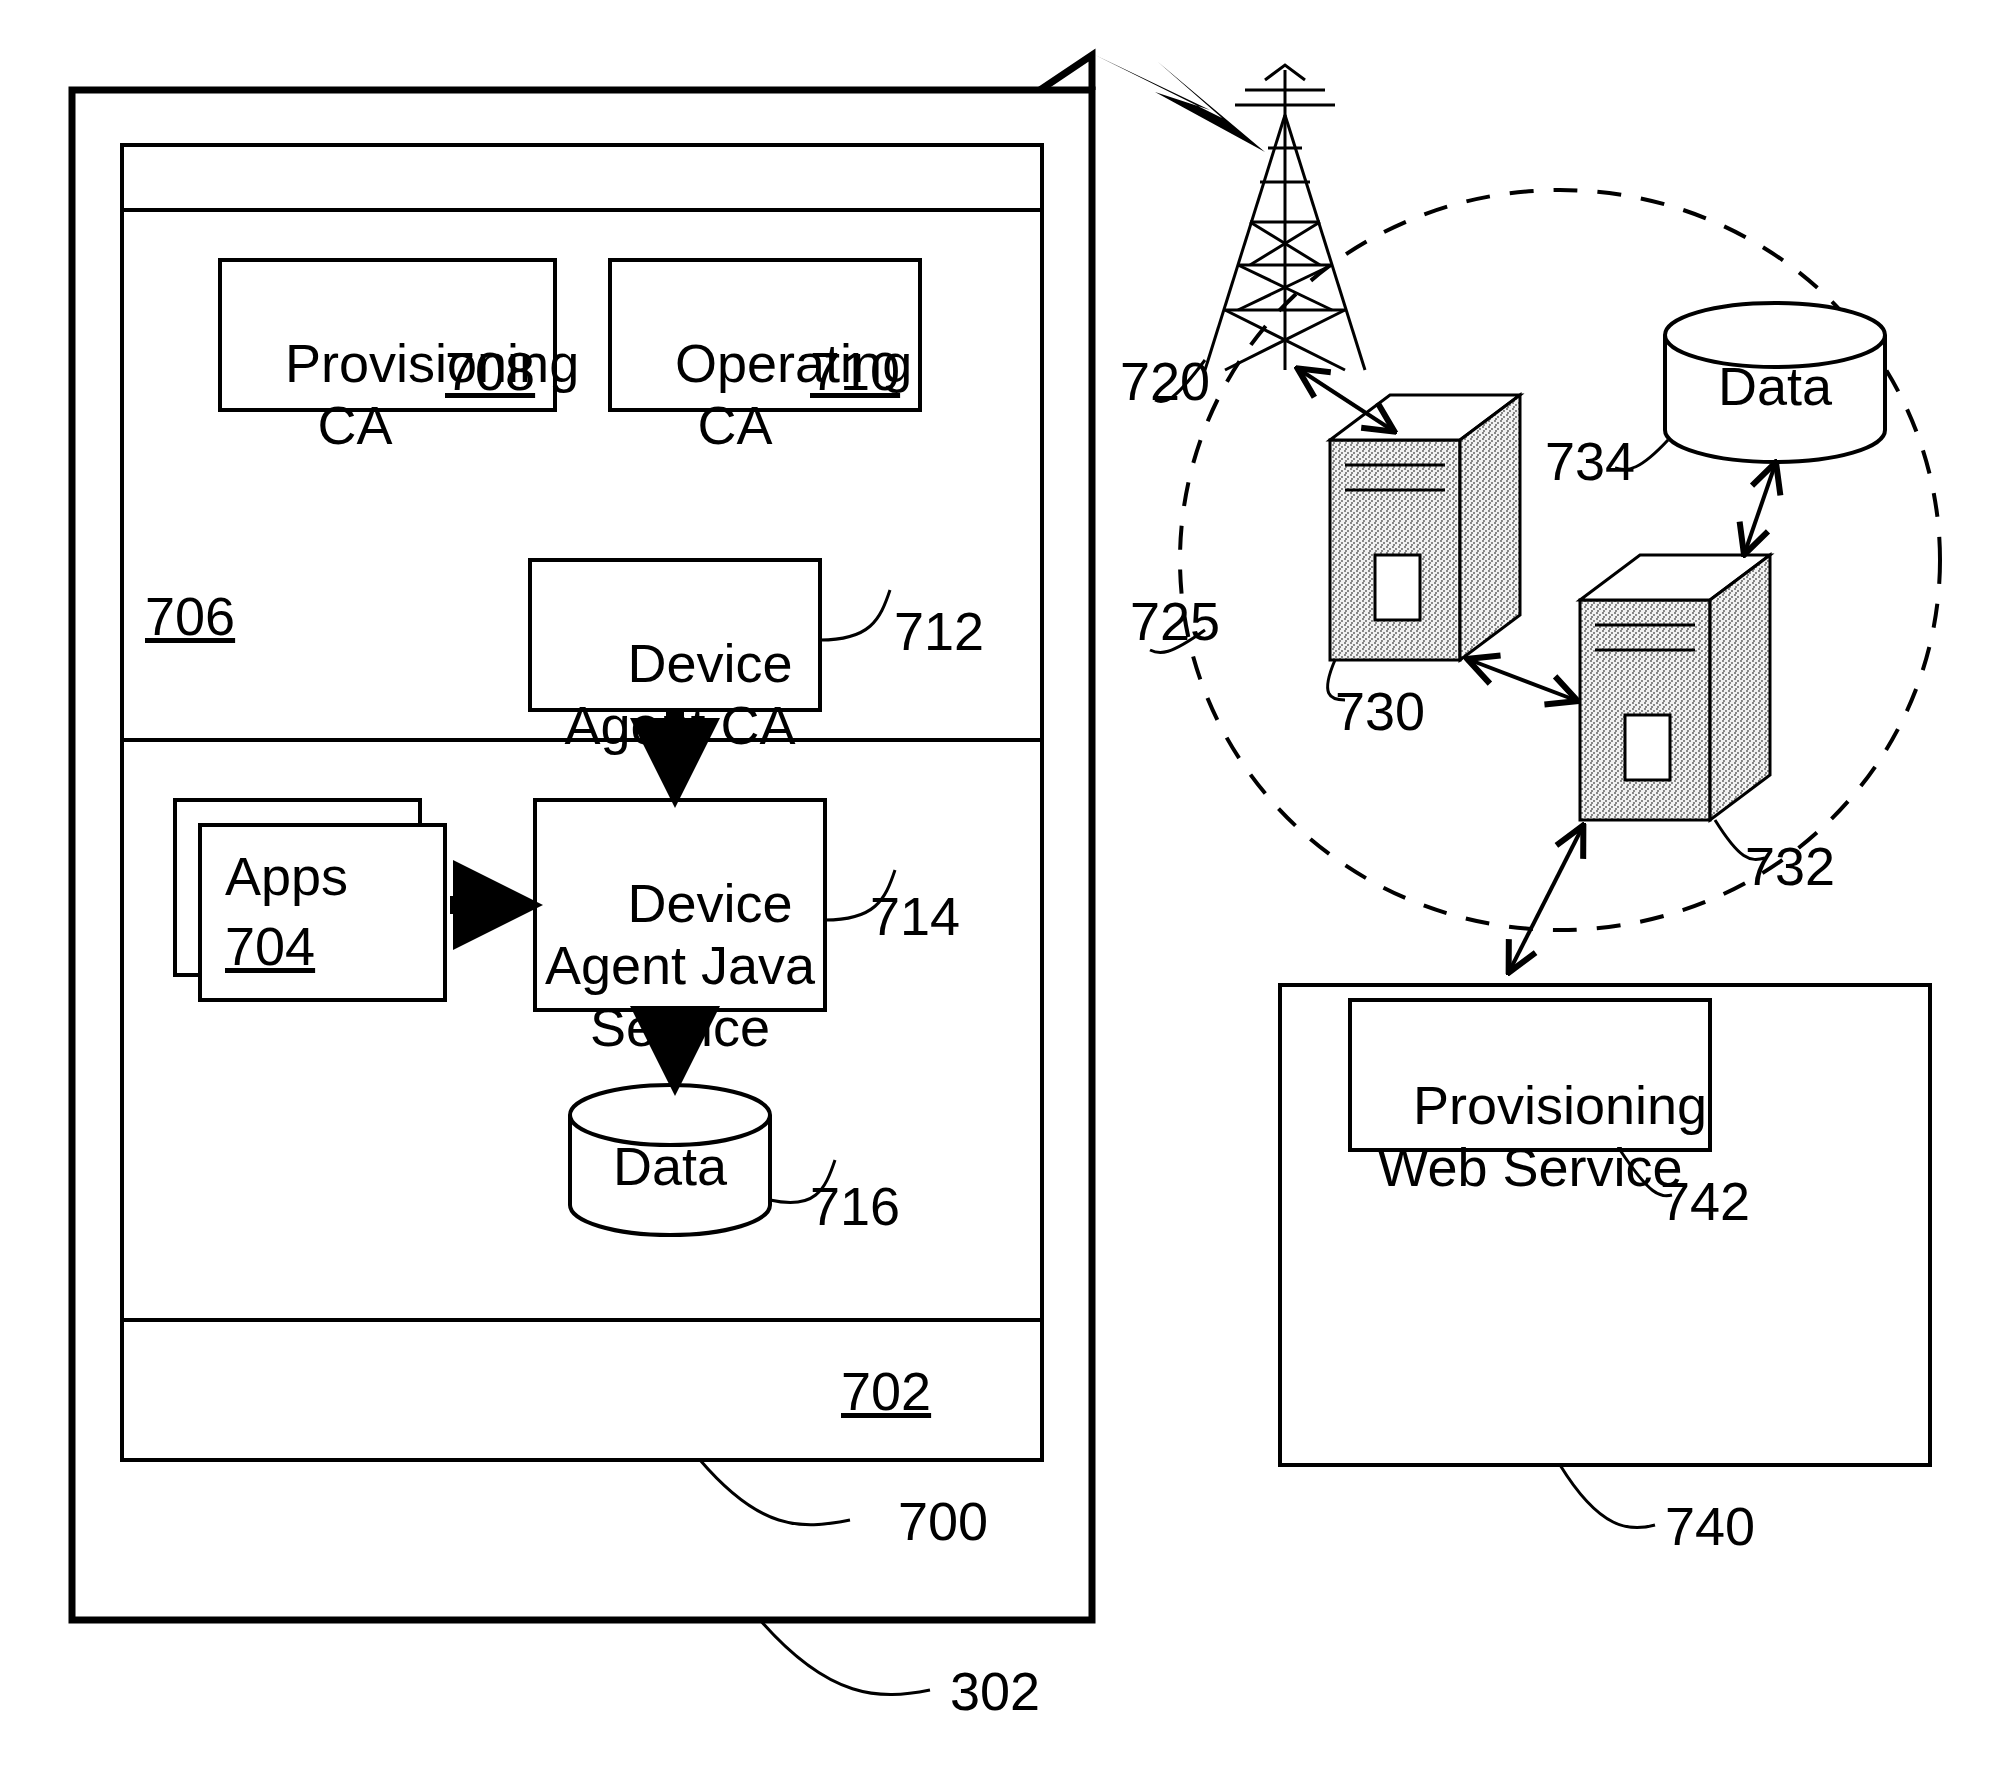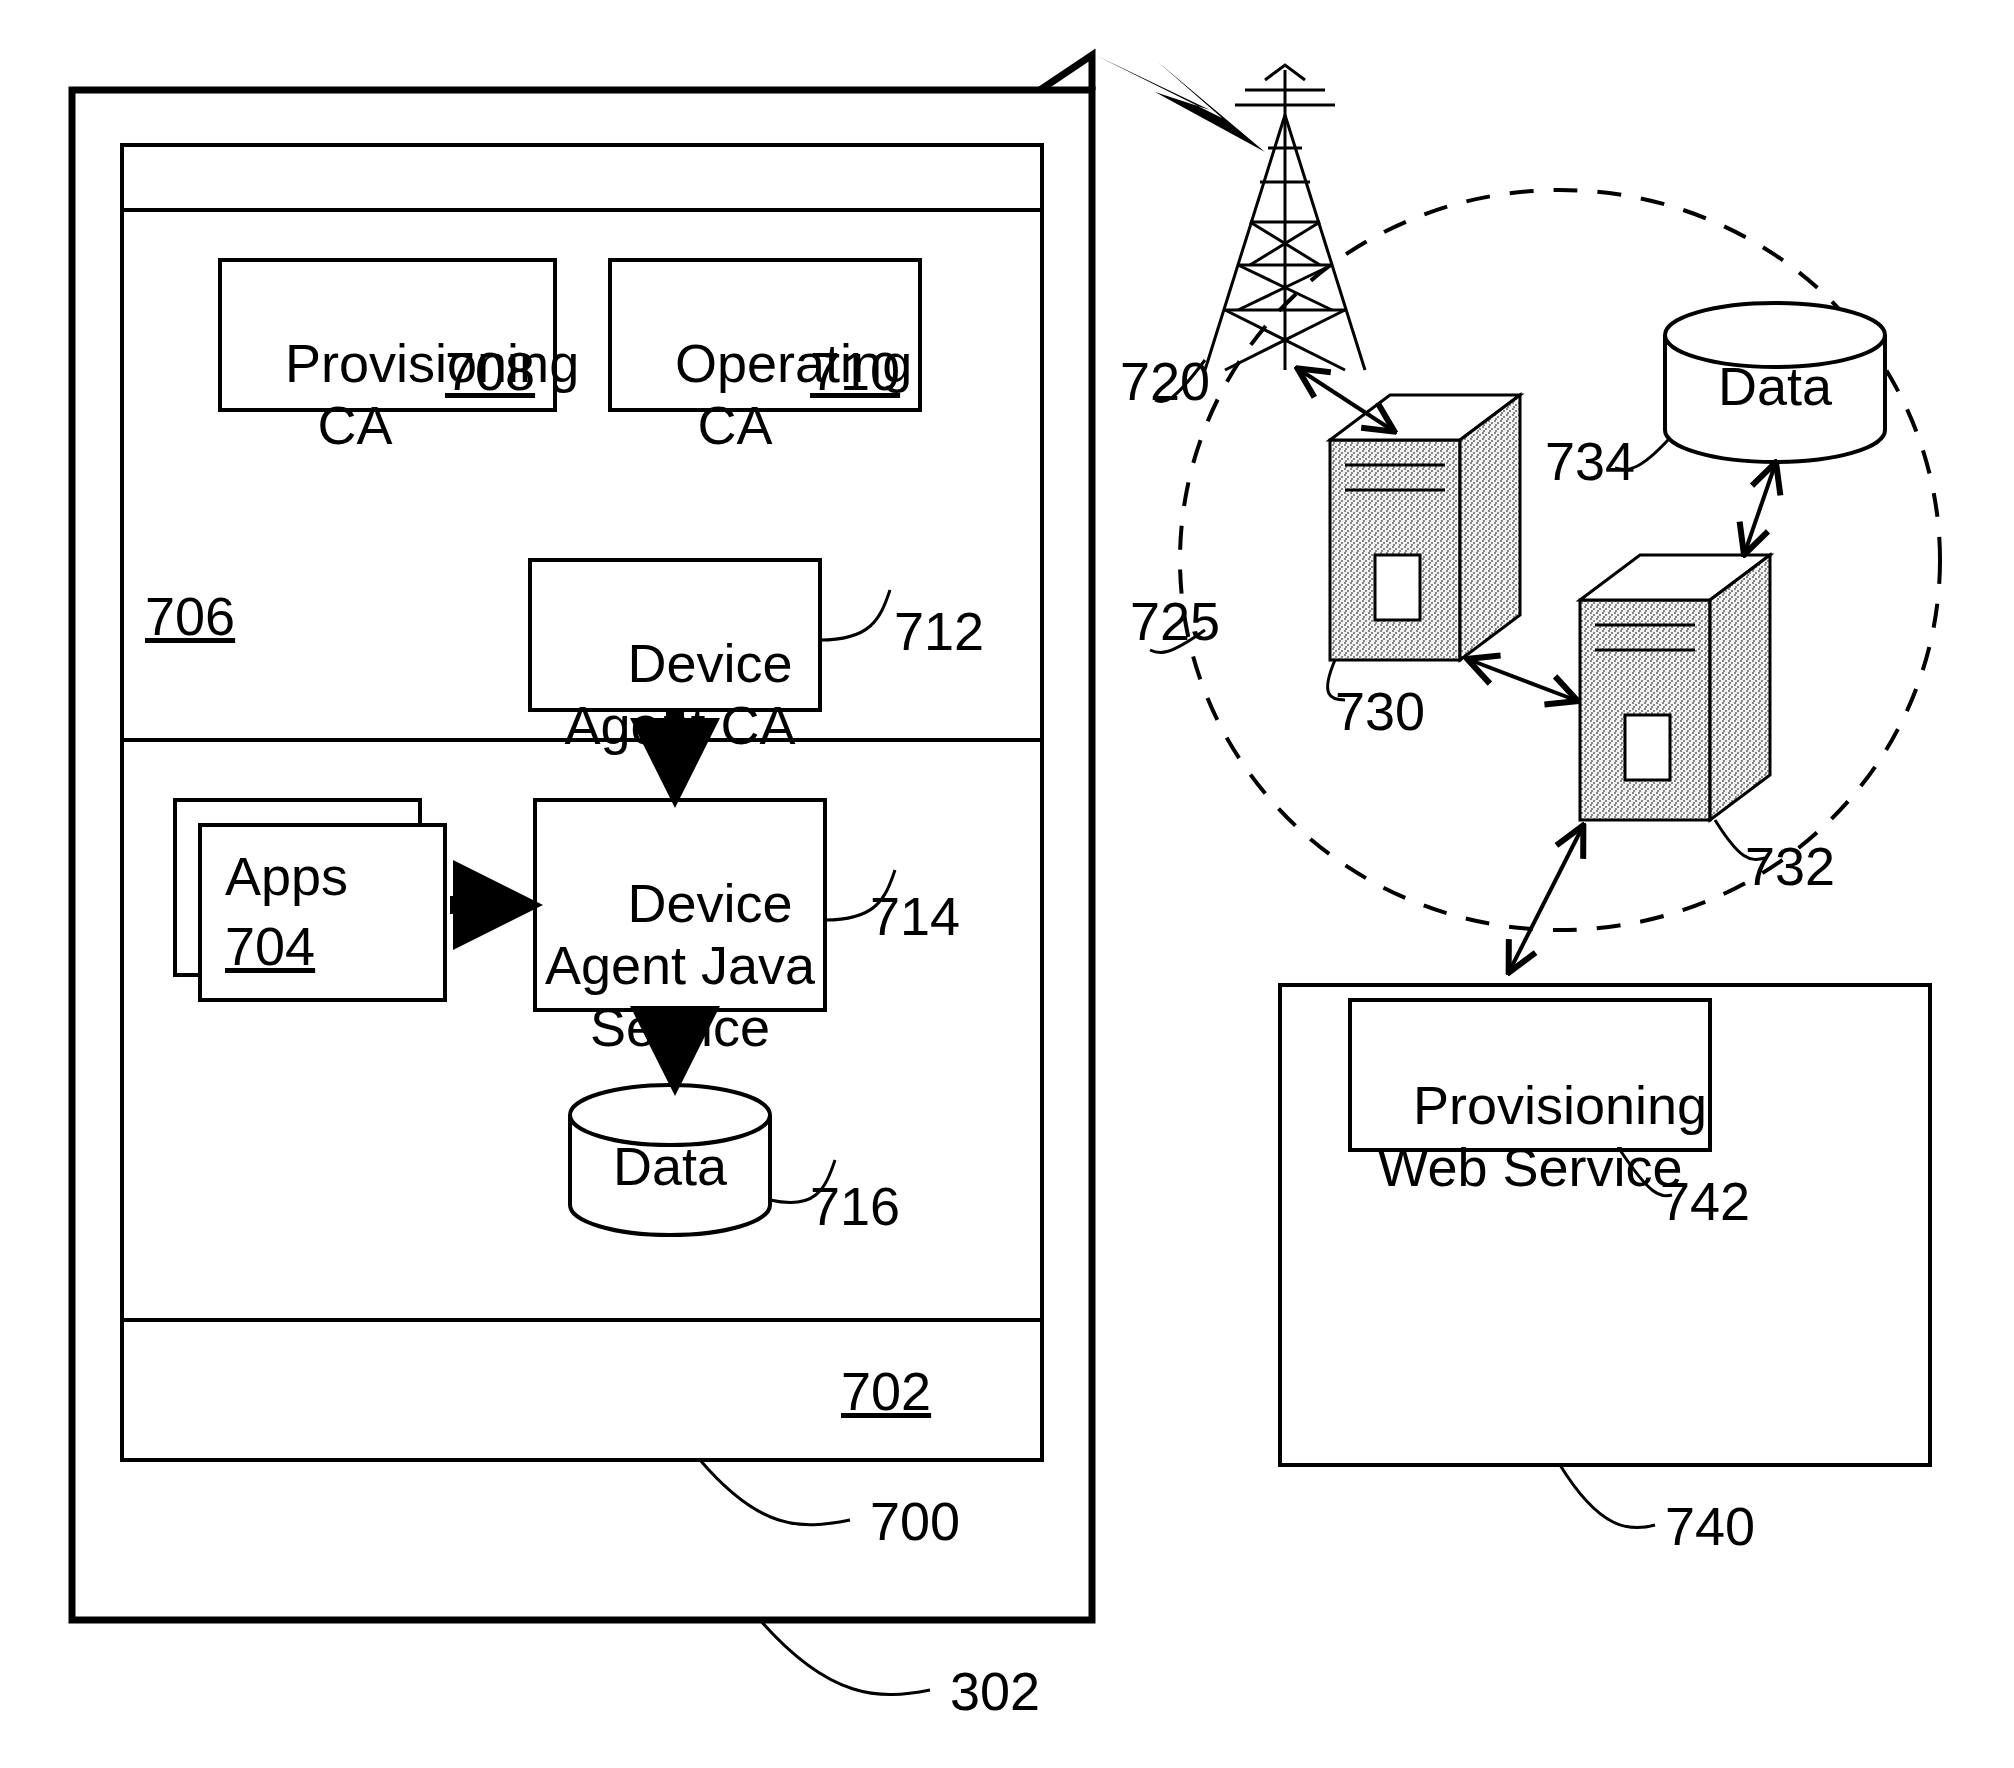--- a/index.html
+++ b/index.html
@@ -204,21 +204,21 @@
 Agent Java
 Service</span>
   </div>
   <div class="abs text" style="left:870px; top:885px;">714</div>
 
   <div class="abs text center" style="left:570px; top:1135px; width:200px;">Data</div>
   <div class="abs text" style="left:810px; top:1175px;">716</div>
 
   <div class="abs text under" style="left:800px; top:1360px;margin-left:41px;">702</div>
 
-  <div class="abs text" style="left:870px; top:1490px;">700</div>
+  <div class="abs text" style="left:898px; top:1490px;">700</div>
   <div class="abs text" style="left:950px; top:1660px;">302</div>
 
   <div class="abs text" style="left:1120px; top:350px;">720</div>
   <div class="abs text" style="left:1130px; top:590px;">725</div>
   <div class="abs text" style="left:1335px; top:680px;">730</div>
   <div class="abs text" style="left:1745px; top:835px;">732</div>
 
   <div class="abs text center" style="left:1665px; top:355px; width:220px;">Data</div>
   <div class="abs text" style="left:1545px; top:430px;">734</div>
 

